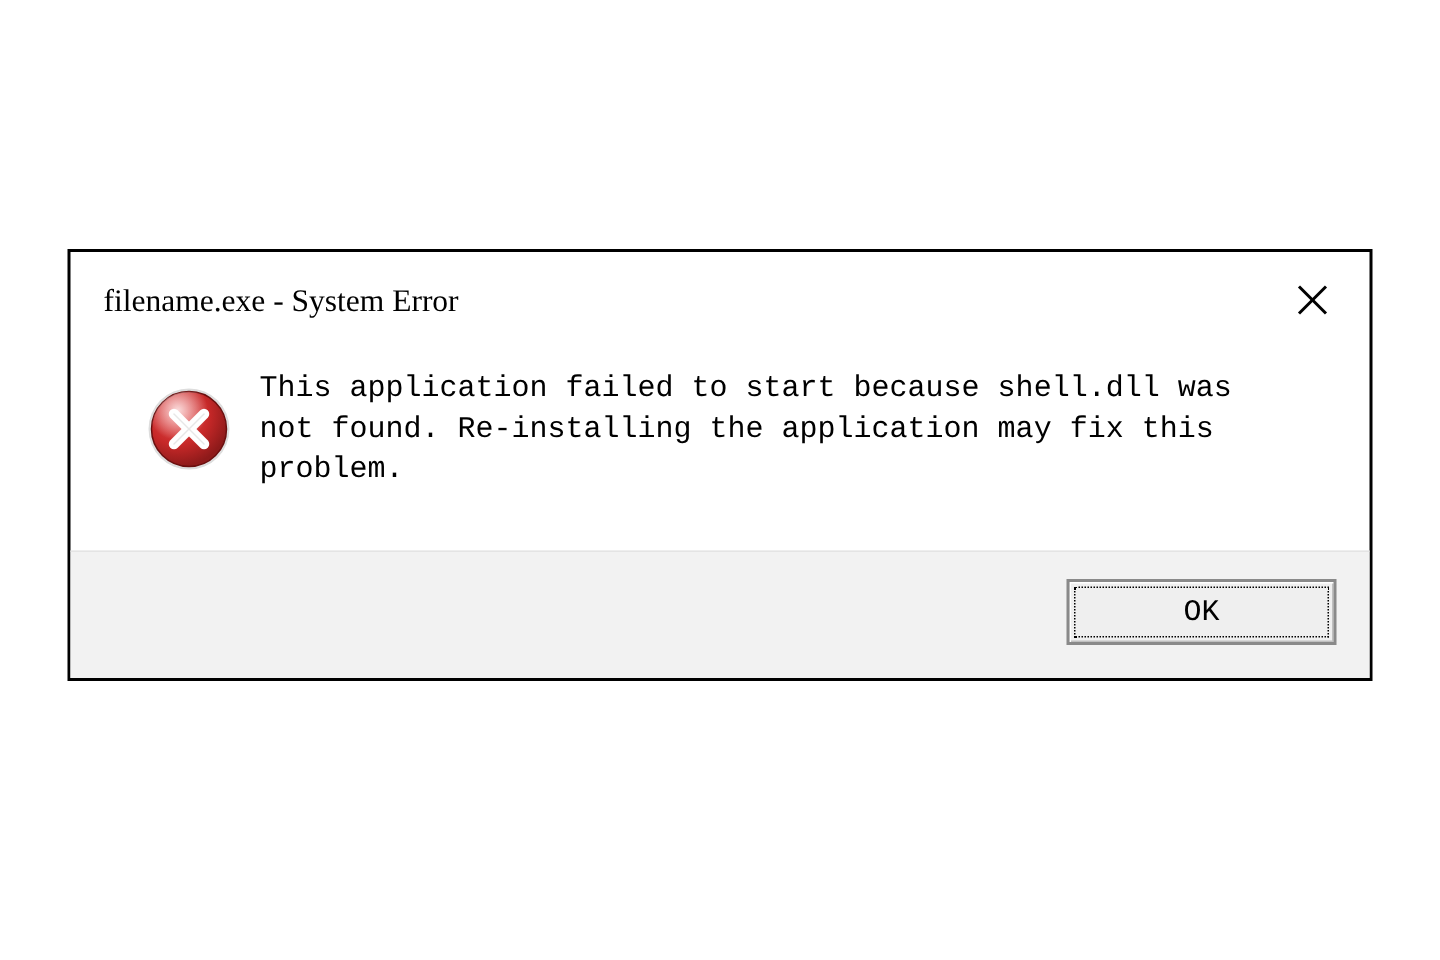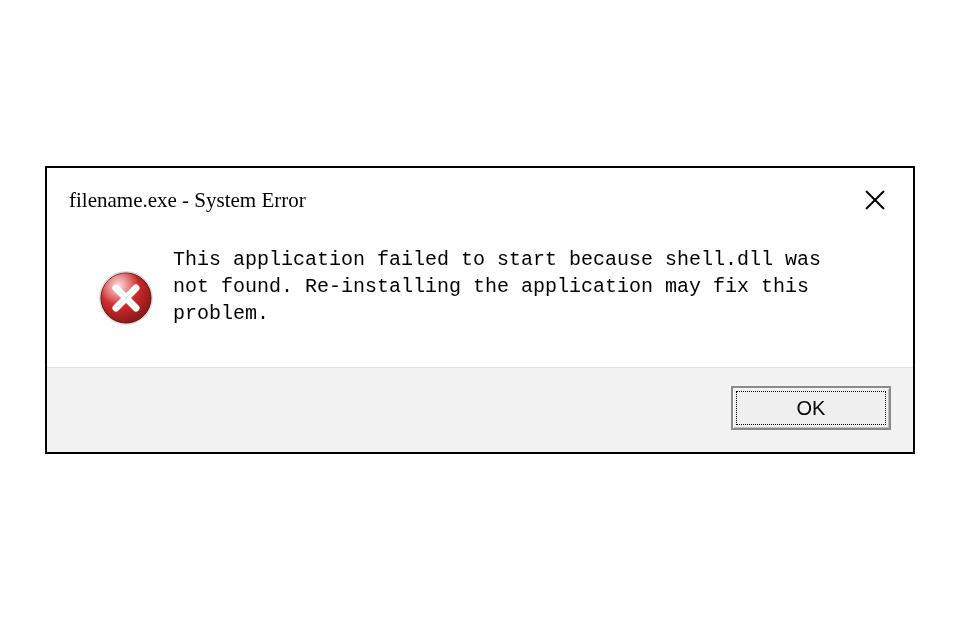--- a/index.html
+++ b/index.html
@@ -42,21 +42,21 @@
       align-items: center;
       justify-content: center;
       cursor: pointer;
     }
     .close-btn svg {
       width: 24px;
       height: 24px;
     }
     .content {
       display: flex;
-      align-items: flex-end;
+      align-items: center;
       padding: 20px 32px 40px 50px;
       gap: 18px;
     }
     .error-icon {
       flex-shrink: 0;
       width: 58px;
       height: 58px;
     }
     .message {
       font-size: 20px;
@@ -67,28 +67,28 @@
       max-width: 690px;
     }
     .button-bar {
       background: #f2f2f2;
       border-top: 1px solid #e4e4e4;
       padding: 18px 22px 22px 22px;
       display: flex;
       justify-content: flex-end;
     }
     .ok-button {
-      width: 160px;
+      width: 180px;
       height: 44px;
       background: #efefef;
       border: 2px solid #8a8a8a;
       outline: 1px dotted #000000;
       outline-offset: -6px;
       font-size: 20px;
-      font-family: Liberation Sans, sans-serif;
+      font-family: Liberation Mono, monospace;
       cursor: pointer;
       display: flex;
       align-items: center;
       justify-content: center;
       box-shadow: inset 1px 1px 0 #ffffff, inset -1px -1px 0 #c0c0c0;
     }
   </style>
 </head>
 <body>
 

